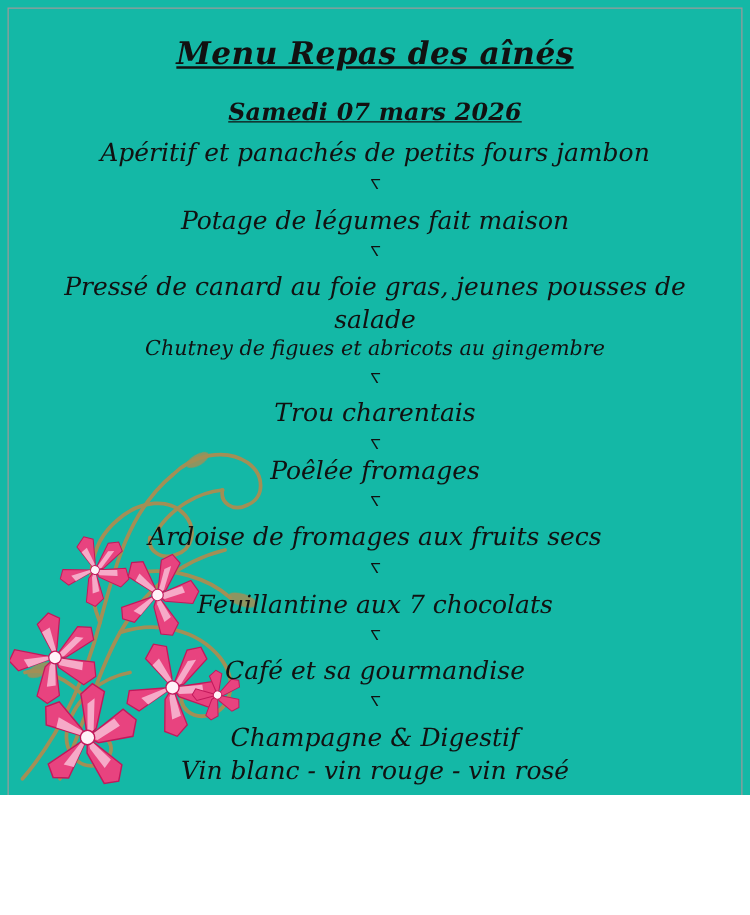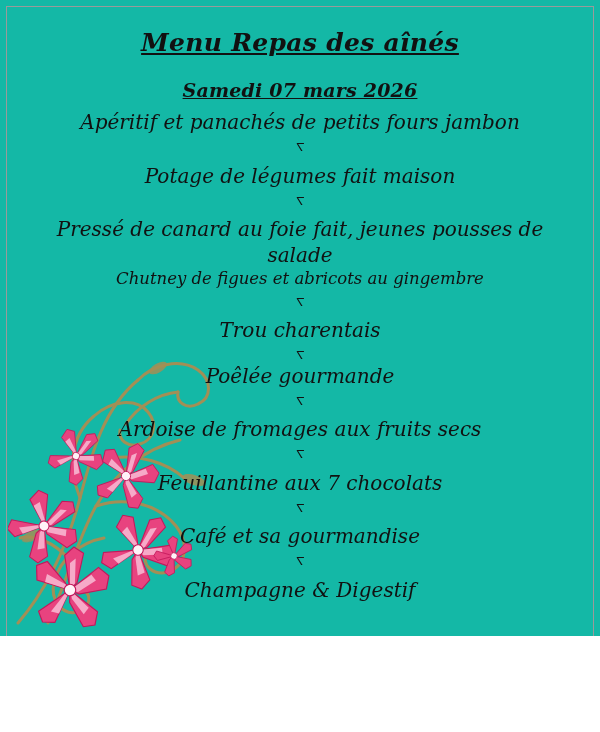--- a/index.html
+++ b/index.html
@@ -235,35 +235,36 @@
 
     <div class="title">Menu Repas des aînés</div>
     <div class="subtitle">Samedi 07 mars 2026</div>
 
     <div class="course">Apéritif et panachés de petits fours jambon</div>
     <div class="sep"><span class="glyph">⁊</span></div>
 
     <div class="course">Potage de légumes fait maison</div>
     <div class="sep"><span class="glyph">⁊</span></div>
 
-    <div class="course">Pressé de canard au foie fait, jeunes pousses de salade</div>
+    <div class="course">Pressé de canard au foie gras, jeunes pousses de salade</div>
     <div class="course small tight">Chutney de figues et abricots au gingembre</div>
     <div class="sep"><span class="glyph">⁊</span></div>
 
     <div class="course">Trou charentais</div>
     <div class="sep"><span class="glyph">⁊</span></div>
 
-    <div class="course tight">Poêlée gourmande</div>
+    <div class="course tight">Poêlée fromages</div>
     <div class="sep"><span class="glyph">⁊</span></div>
 
     <div class="course">Ardoise de fromages aux fruits secs</div>
     <div class="sep"><span class="glyph">⁊</span></div>
 
     <div class="course">Feuillantine aux 7 chocolats</div>
     <div class="sep"><span class="glyph">⁊</span></div>
 
     <div class="course">Café et sa gourmandise</div>
     <div class="sep"><span class="glyph">⁊</span></div>
 
     <div class="course">Champagne &amp; Digestif</div>
+    <div class="course tight">Vin blanc - vin rouge - vin rosé</div>
 
   </div>
 </div>
 
 </body></html>

